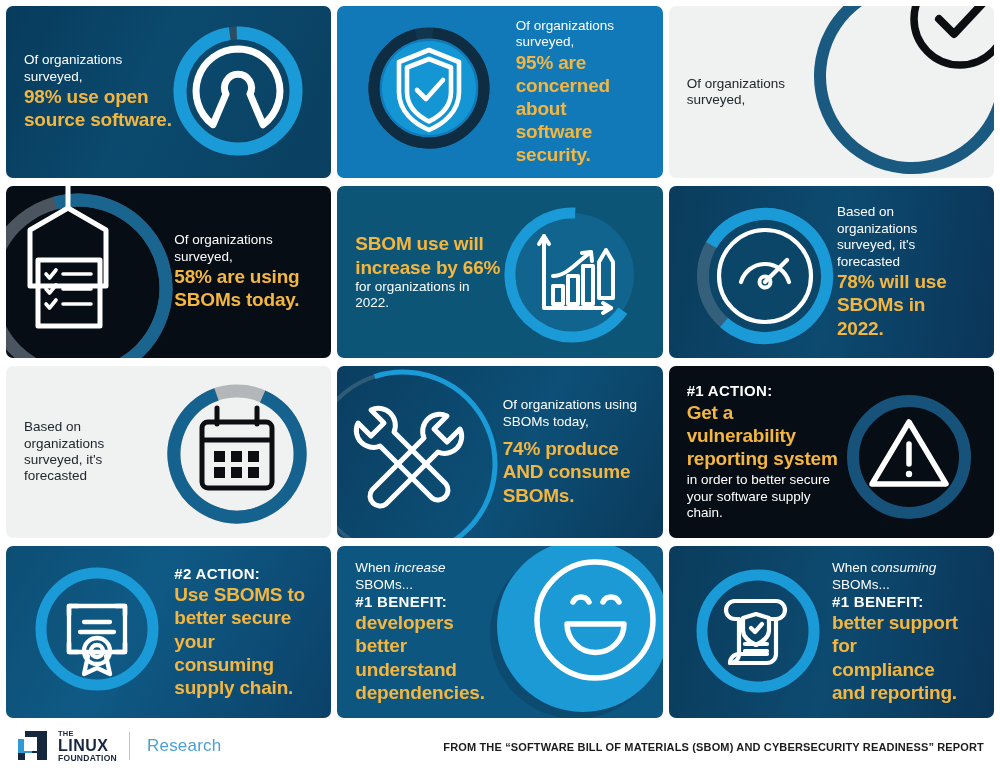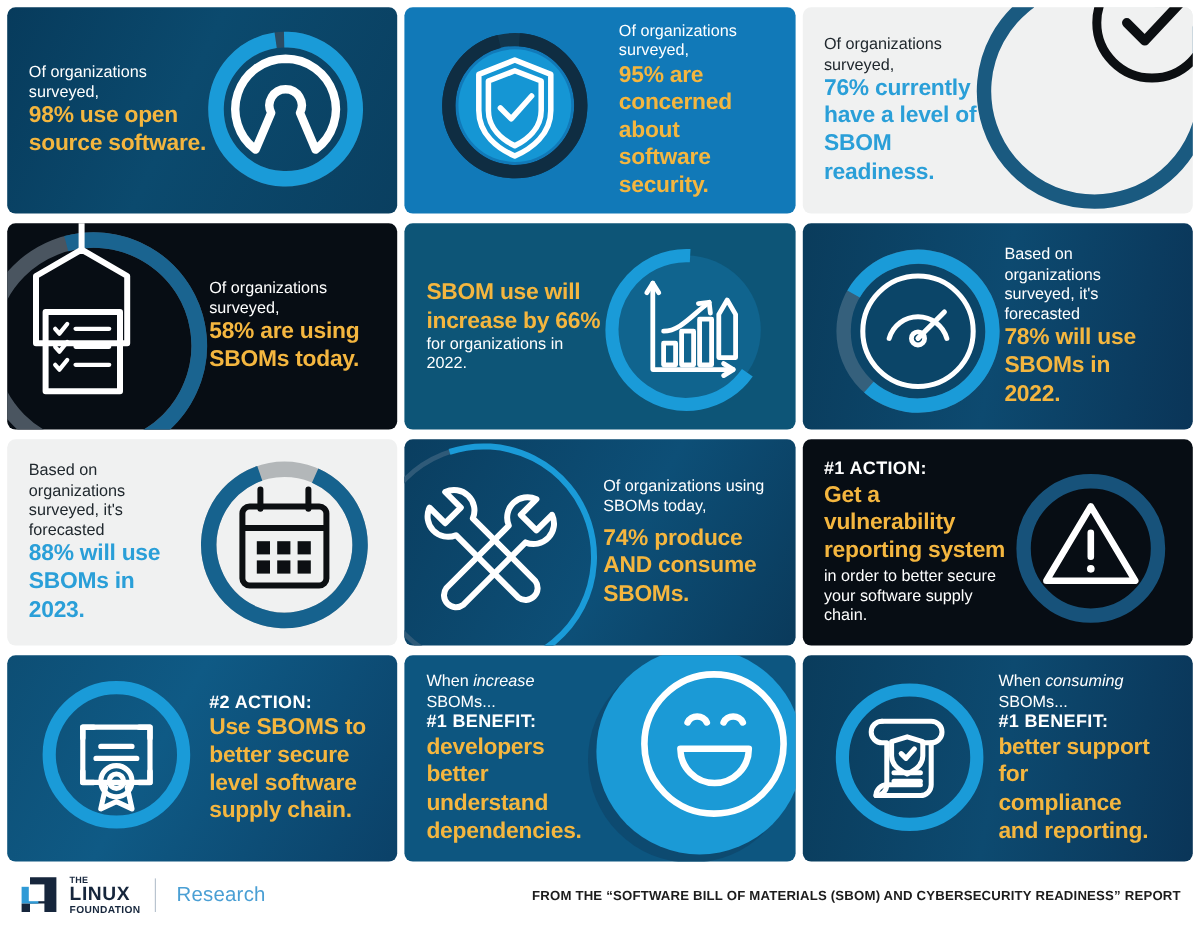--- a/index.html
+++ b/index.html
@@ -127,21 +127,20 @@
         <svg width="230" height="230" viewBox="0 0 230 230" style="left:128px; top:-45px;">
           <circle cx="115" cy="115" r="92" fill="none" stroke="#e3e5e6" stroke-width="12"></circle>
           <circle cx="115" cy="115" r="92" fill="none" stroke="#1a5a80" stroke-width="12" stroke-dasharray="440 138" transform="rotate(-40 115 115)"></circle>
           <circle cx="163" cy="58" r="52" fill="#f0f1f1"></circle>
           <circle cx="163" cy="58" r="46" fill="none" stroke="#0c0f12" stroke-width="7.5"></circle>
           <path d="M142 58 L157 73 L186 42" fill="none" stroke="#0c0f12" stroke-width="8" stroke-linecap="round" stroke-linejoin="round"></path>
         </svg>
       </div>
       <div class="txt" style="max-width:185px;">
         <div class="lead t-dark">Of organizations surveyed,</div>
-        <div class="big t-cyan">76% currently have a level of SBOM readiness.</div>
       </div>
     </div>
 
     <div class="card bg-black">
       <div class="art">
         <svg width="260" height="230" viewBox="0 0 260 230" style="left:-38px; top:-18px;">
           <circle cx="110" cy="120" r="88" fill="none" stroke="#4a5560" stroke-width="13"></circle>
           <circle cx="110" cy="120" r="88" fill="none" stroke="#1a6490" stroke-width="13" stroke-dasharray="260 293" transform="rotate(-105 110 120)"></circle>
           <g fill="none" stroke="#ffffff" stroke-width="5" stroke-linejoin="round" stroke-linecap="round">
             <path d="M100 8 V40"></path>
@@ -221,21 +220,20 @@
             <rect x="74" y="77" width="11" height="11"></rect>
             <rect x="91" y="77" width="11" height="11"></rect>
             <rect x="57" y="93" width="11" height="11"></rect>
             <rect x="74" y="93" width="11" height="11"></rect>
             <rect x="91" y="93" width="11" height="11"></rect>
           </g>
         </svg>
       </div>
       <div class="txt" style="max-width:160px;">
         <div class="lead t-dark">Based on organizations surveyed, it's forecasted</div>
-        <div class="big t-cyan">88% will use SBOMs in 2023.</div>
       </div>
     </div>
 
     <div class="card bg-navy-grad3">
       <div class="art">
         <svg width="260" height="240" viewBox="0 0 260 240" style="left:-42px; top:-22px;">
           <circle cx="108" cy="120" r="92" fill="none" stroke="#2f5a78" stroke-width="4"></circle>
           <circle cx="108" cy="120" r="92" fill="none" stroke="#1a9bd8" stroke-width="5" stroke-dasharray="330 248" transform="rotate(-108 108 120)"></circle>
           <g fill="none" stroke="#ffffff" stroke-width="5" stroke-linejoin="round" stroke-linecap="round">
             <path d="M76 66 a17 17 0 0 1 23 22 l52 52 a10 10 0 0 1 -14 14 L85 102 a17 17 0 0 1 -22 -23 l13 13 l13 -13 Z"></path>
@@ -275,21 +273,21 @@
                      M47 98 v-9 M47 98 h9 M103 98 v-9 M103 98 h-9" stroke-width="4.6"></path>
             <path d="M62 68 h26 M58 78 h34"></path>
             <path d="M66 102 l-4 18 l13 -6 l13 6 l-4 -18"></path>
             <circle cx="75" cy="97" r="13"></circle>
             <circle cx="75" cy="97" r="6"></circle>
           </g>
         </svg>
       </div>
       <div class="txt right" style="max-width:175px; padding-right:24px;">
         <div class="label t-white">#2 ACTION:</div>
-        <div class="big t-gold">Use SBOMS to better secure level software supply chain.</div>
+        <div class="big t-gold">Use SBOMS to better secure your consuming supply chain.</div>
       </div>
     </div>
 
     <div class="card bg-steel2">
       <div class="art">
         <svg width="230" height="230" viewBox="0 0 230 230" style="right:-28px; top:-18px;">
           <circle cx="115" cy="105" r="86" fill="#0d4a70"></circle>
           <circle cx="122" cy="98" r="86" fill="#1b9ad6"></circle>
           <circle cx="134" cy="92" r="58" fill="none" stroke="#ffffff" stroke-width="5.5"></circle>
           <path d="M112 74 a9 9 0 0 1 16 0" fill="none" stroke="#ffffff" stroke-width="5.5" stroke-linecap="round"></path>

